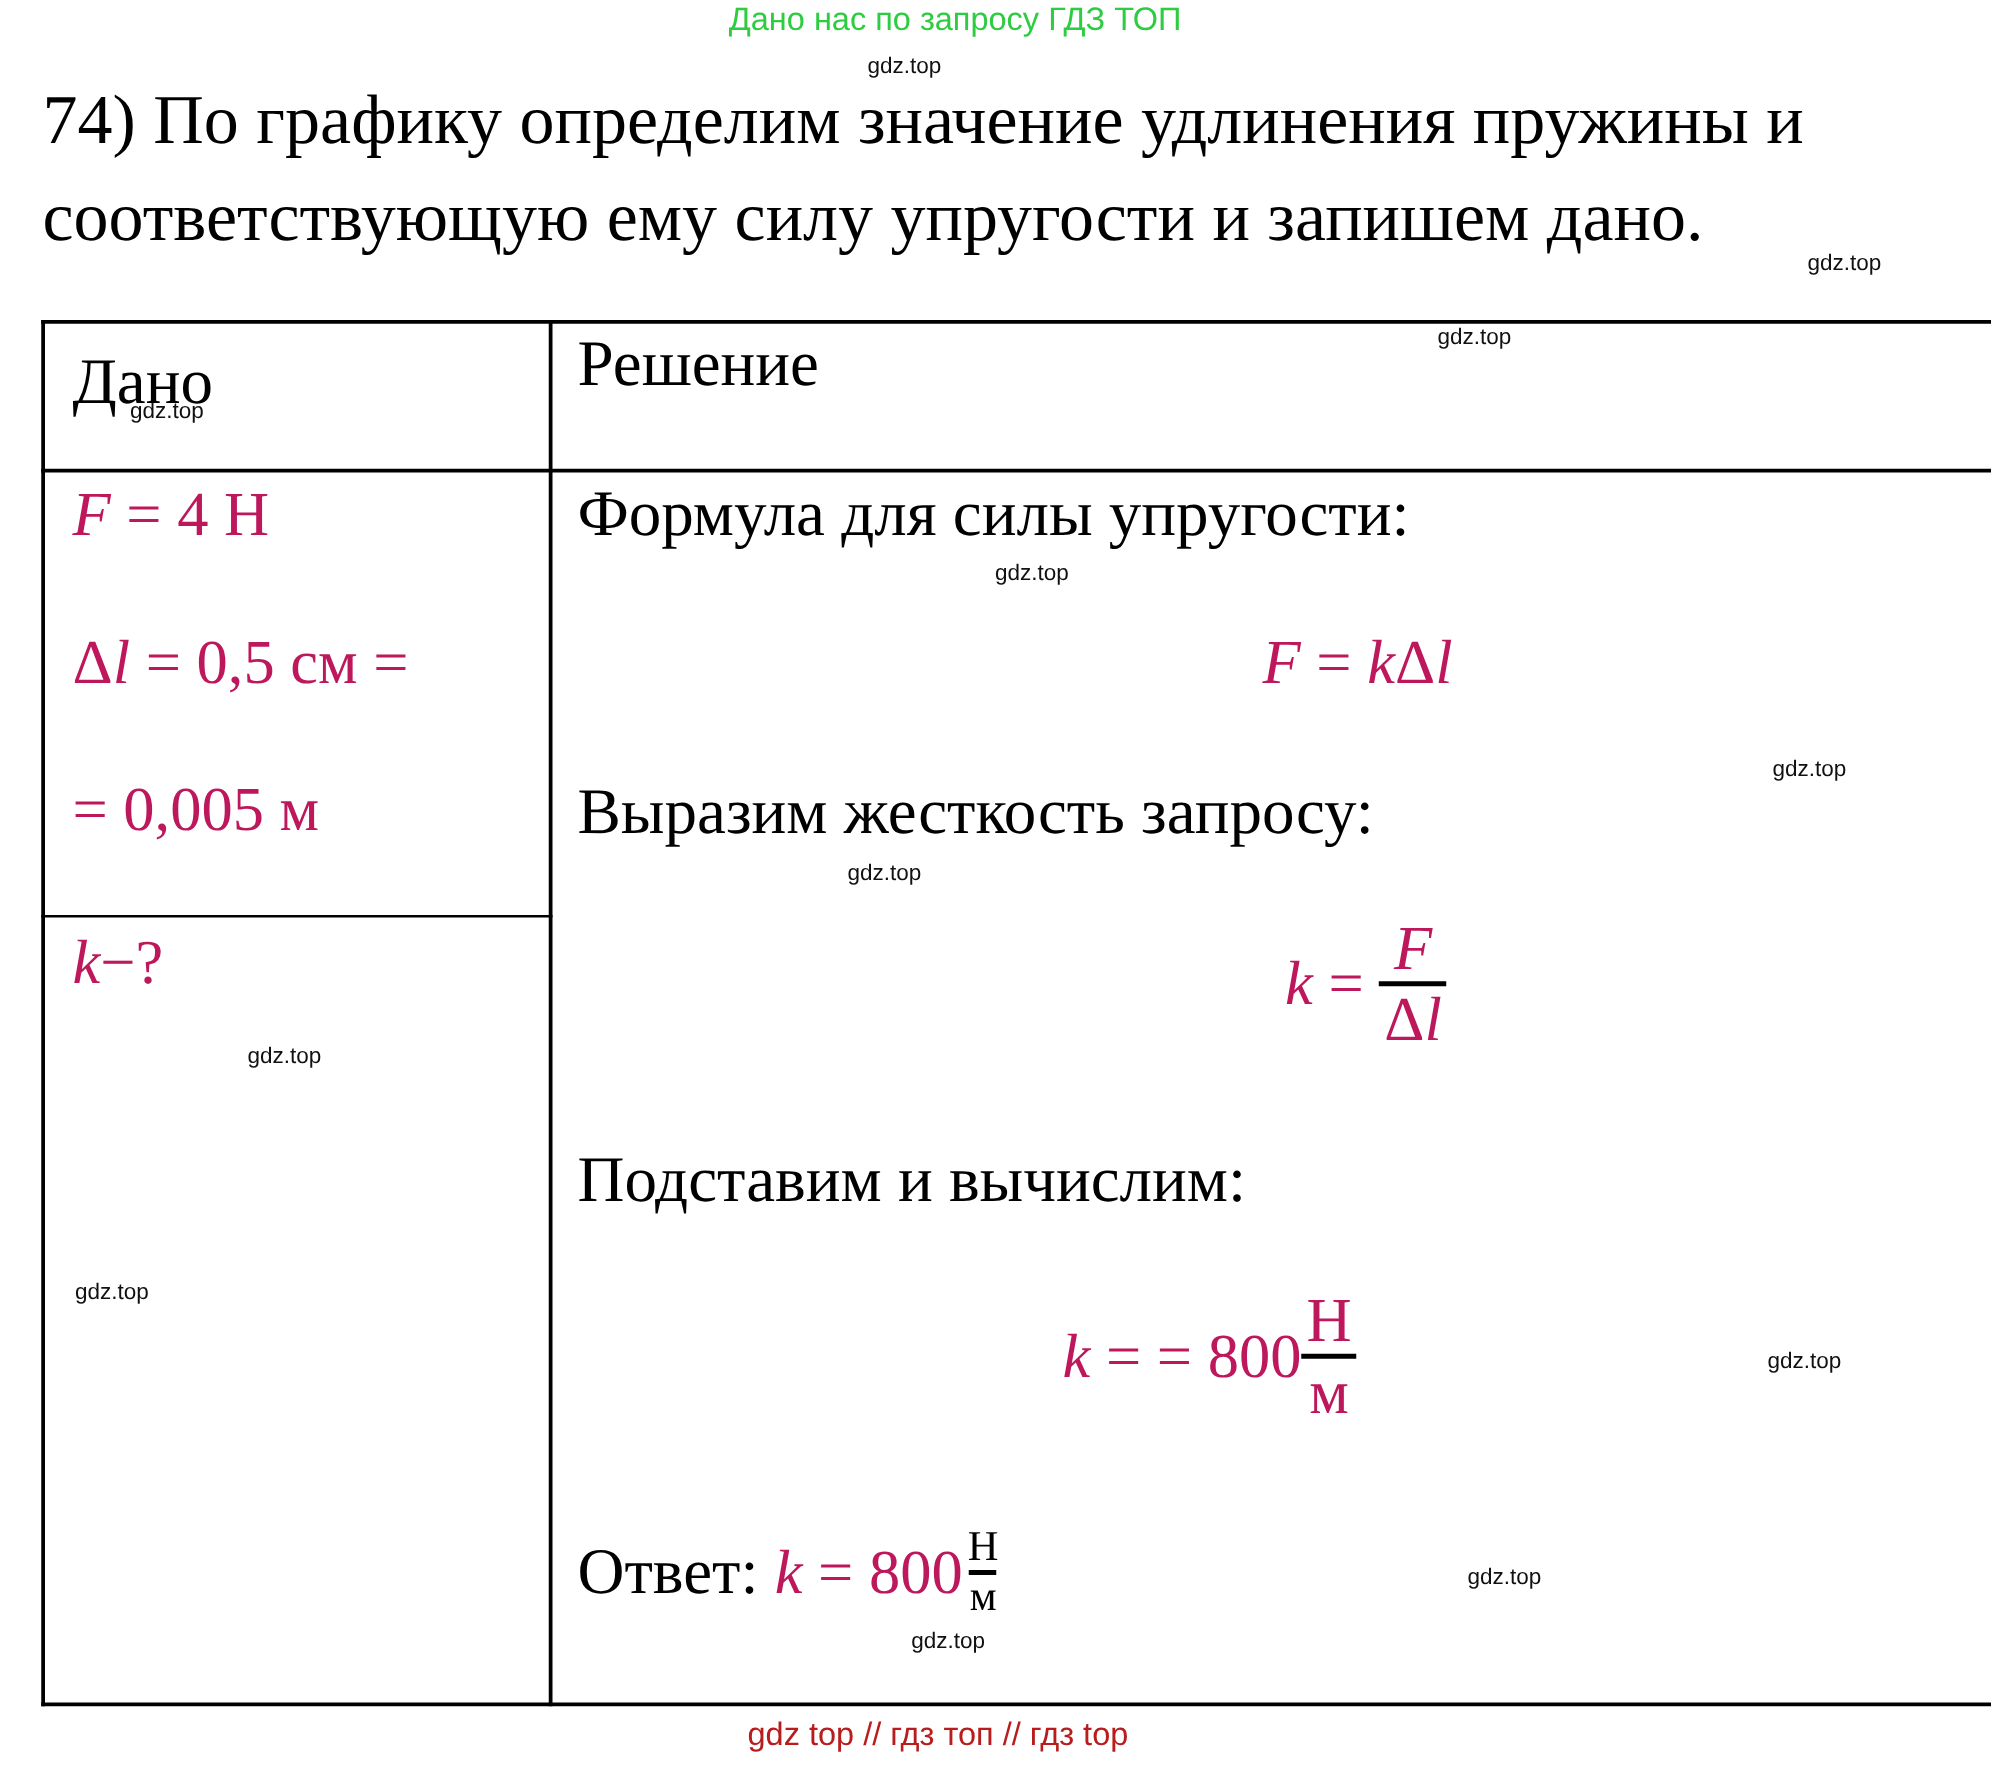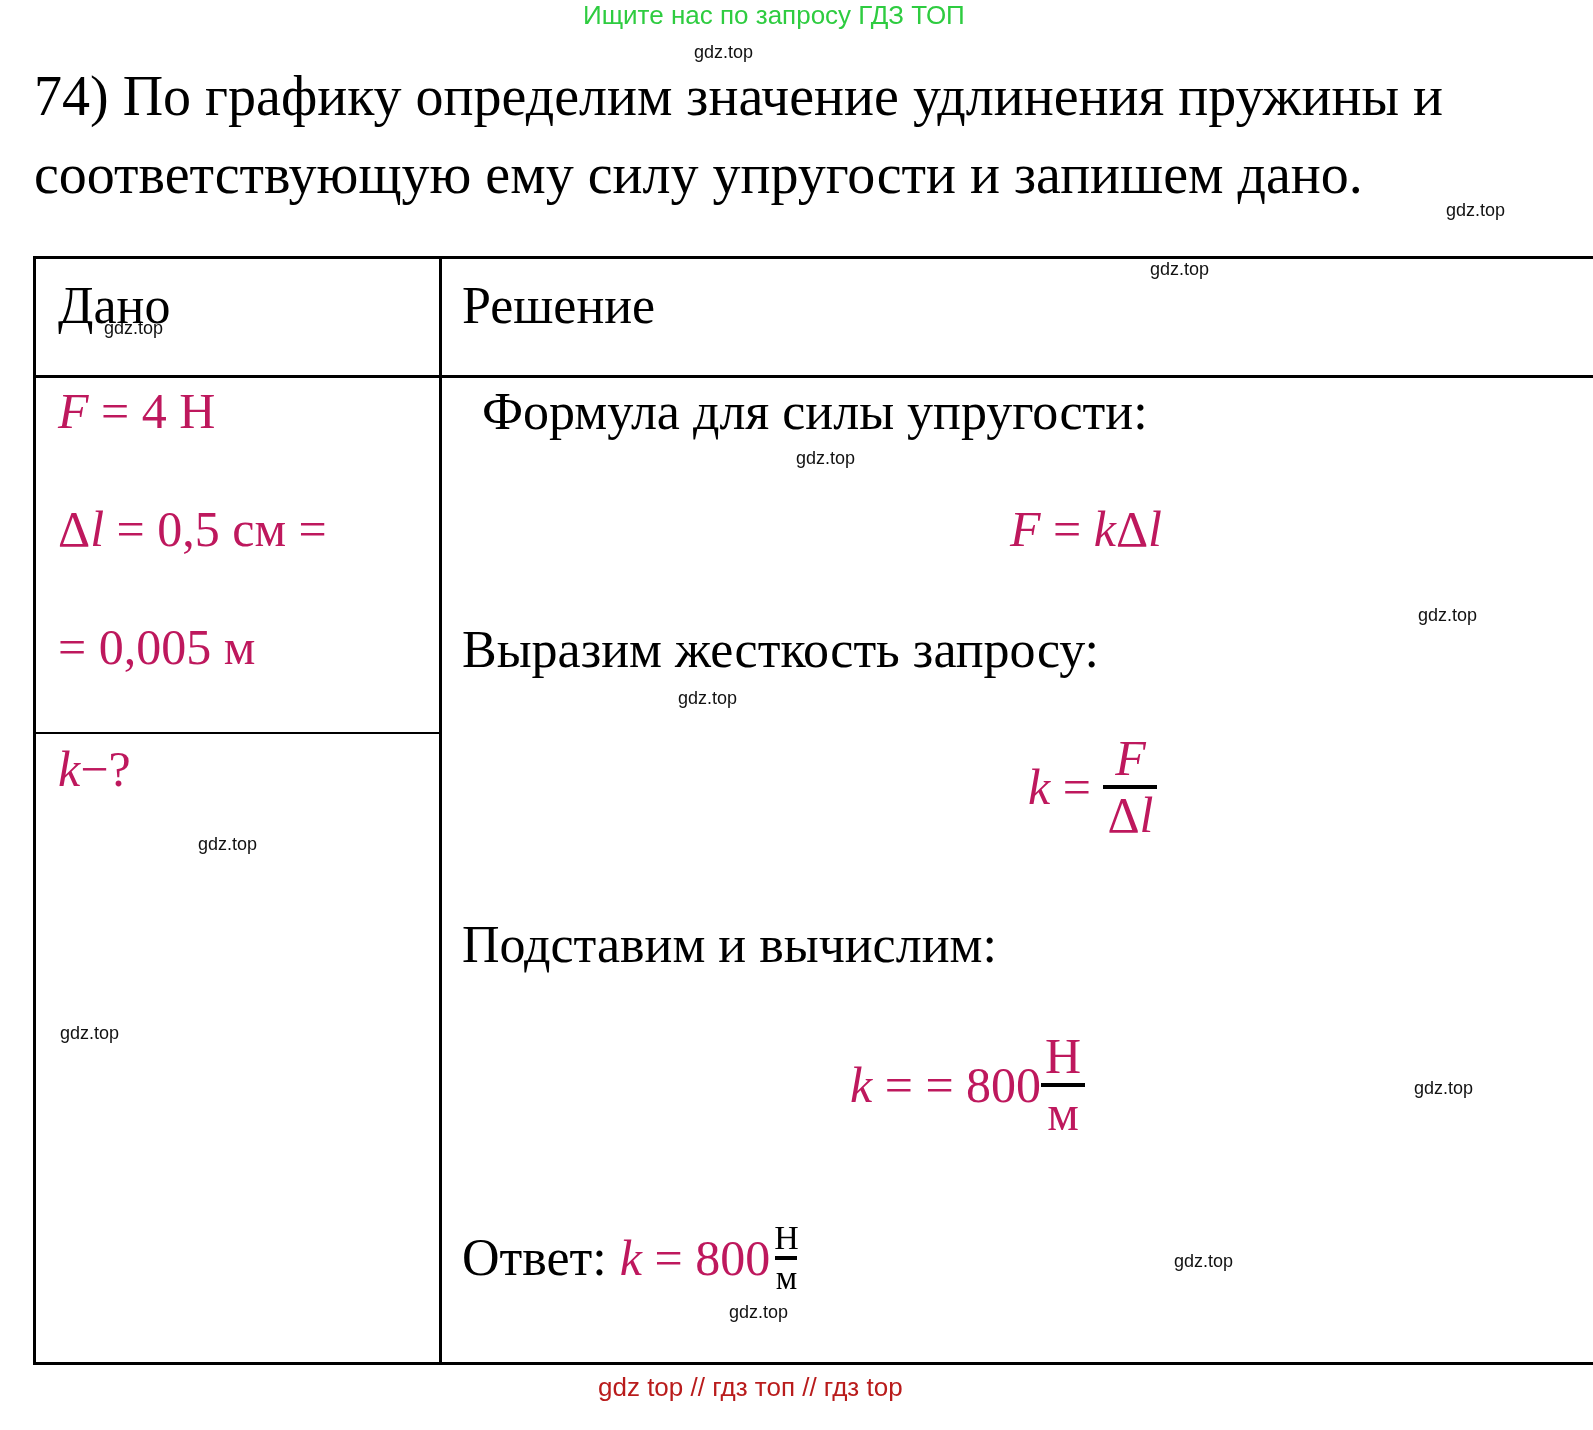--- a/index.html
+++ b/index.html
@@ -16,21 +16,21 @@
   .cell-head { font-size:52px; }
   .math { font-size:50px; }
   .it { font-style:italic; }
   .frac { display:inline-flex; flex-direction:column; align-items:center; vertical-align:middle; }
   .frac .num, .frac .den { display:block; line-height:1.05; padding:0 4px; }
   .frac .bar { display:block; height:4px; background:#000; width:100%; }
 </style>
 </head>
 <body>
 
-<div class="abs sans promo" style="left:583px; top:0px;">Ищите нас по запросу ГДЗ ТОП</div>
+<div class="abs sans promo" style="left:583px; top:0px;">Дано нас по запросу ГДЗ ТОП</div>
 
 <div class="abs wm" style="left:694px; top:42px;">gdz.top</div>
 <div class="abs wm" style="left:1446px; top:200px;">gdz.top</div>
 <div class="abs wm" style="left:1150px; top:259px;">gdz.top</div>
 <div class="abs wm" style="left:104px; top:318px;">gdz.top</div>
 <div class="abs wm" style="left:796px; top:448px;">gdz.top</div>
 <div class="abs wm" style="left:1418px; top:605px;">gdz.top</div>
 <div class="abs wm" style="left:678px; top:688px;">gdz.top</div>
 <div class="abs wm" style="left:198px; top:834px;">gdz.top</div>
 <div class="abs wm" style="left:60px; top:1023px;">gdz.top</div>
@@ -44,34 +44,34 @@
 <div>
   <div class="tbl-line" style="left:33px; top:256px; width:1560px; height:3px;"></div>
   <div class="tbl-line" style="left:33px; top:375px; width:1560px; height:3px;"></div>
   <div class="tbl-line" style="left:33px; top:1362px; width:1560px; height:3px;"></div>
   <div class="tbl-line" style="left:33px; top:256px; width:3px; height:1109px;"></div>
   <div class="tbl-line" style="left:439px; top:256px; width:3px; height:1109px;"></div>
   <div class="tbl-line" style="left:33px; top:732px; width:409px; height:2px;"></div>
 </div>
 
 <div class="abs serif cell-head" style="left:58px; top:276px;font-family:Liberation Serif, serif;">Дано</div>
-<div class="abs serif cell-head" style="left:462px; top:276px;">Решение</div>
+<div class="abs serif cell-head" style="left:462px; top:262px;">Решение</div>
 
 <div class="abs mathf math" style="left:58px; top:382px;">
   <span class="it">F</span><span> = 4 Н</span>
 </div>
 <div class="abs mathf math" style="left:58px; top:500px;">
   <span>Δ</span><span class="it">l</span><span> = 0,5 см =</span>
 </div>
 <div class="abs mathf math" style="left:58px; top:618px;">= 0,005 м</div>
 <div class="abs mathf math" style="left:58px; top:740px;">
   <span class="it">k</span><span>−?</span>
 </div>
 
-<div class="abs serif cell-head" style="left:462px; top:382px;margin-left:20px;">Формула для силы упругости:</div>
+<div class="abs serif cell-head" style="left:462px; top:382px;">Формула для силы упругости:</div>
 <div class="abs mathf math" style="left:1010px; top:500px;">
   <span class="it">F</span><span> = </span><span class="it">k</span><span>Δ</span><span class="it">l</span>
 </div>
 
 <div class="abs serif cell-head" style="left:462px; top:620px;">Выразим жесткость запросу:</div>
 <div class="abs mathf math" style="left:1028px; top:732px;">
   <span class="it" style="vertical-align:middle;">k</span><span style="vertical-align:middle;"> = </span><span class="frac">
       <span class="num it">F</span>
       <span class="bar"></span>
       <span class="den"><span>Δ</span><span class="it">l</span></span>

